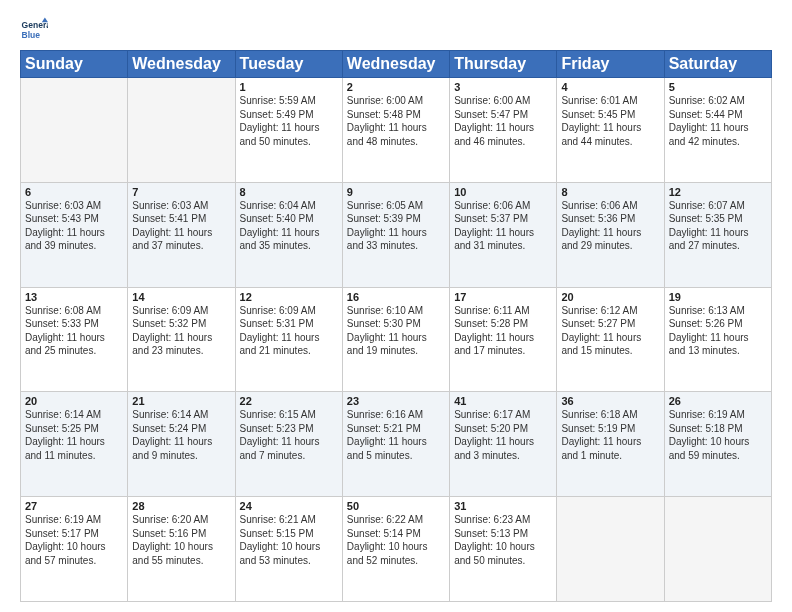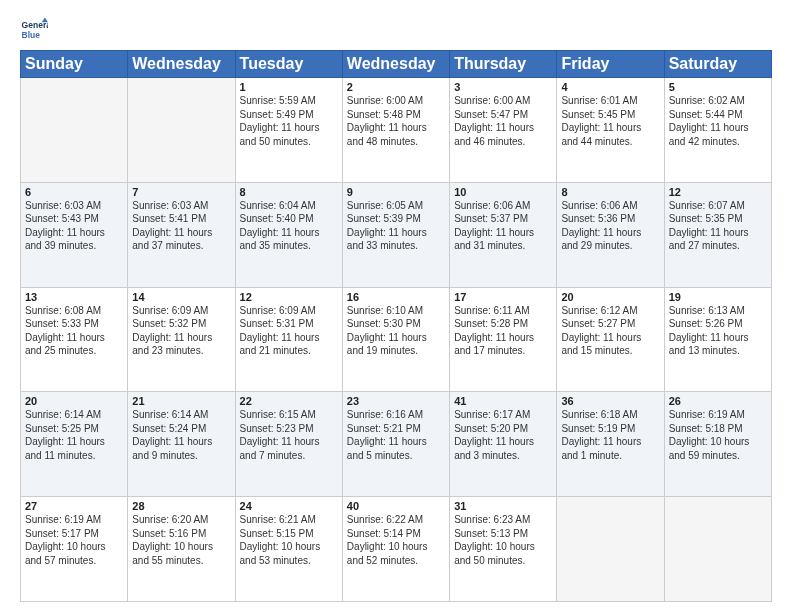--- a/index.html
+++ b/index.html
@@ -244,21 +244,21 @@
           </td>
           <td>
             <span class="day-number">28</span>
             <div class="cell-text">Sunrise: 6:20 AM<br>Sunset: 5:16 PM<br>Daylight: 10 hours and 55 minutes.</div>
           </td>
           <td>
             <span class="day-number">24</span>
             <div class="cell-text">Sunrise: 6:21 AM<br>Sunset: 5:15 PM<br>Daylight: 10 hours and 53 minutes.</div>
           </td>
           <td>
-            <span class="day-number">40</span>
+            <span class="day-number">50</span>
             <div class="cell-text">Sunrise: 6:22 AM<br>Sunset: 5:14 PM<br>Daylight: 10 hours and 52 minutes.</div>
           </td>
           <td>
             <span class="day-number">31</span>
             <div class="cell-text">Sunrise: 6:23 AM<br>Sunset: 5:13 PM<br>Daylight: 10 hours and 50 minutes.</div>
           </td>
           <td class="empty"></td>
           <td class="empty"></td>
         </tr>
       </tbody>

